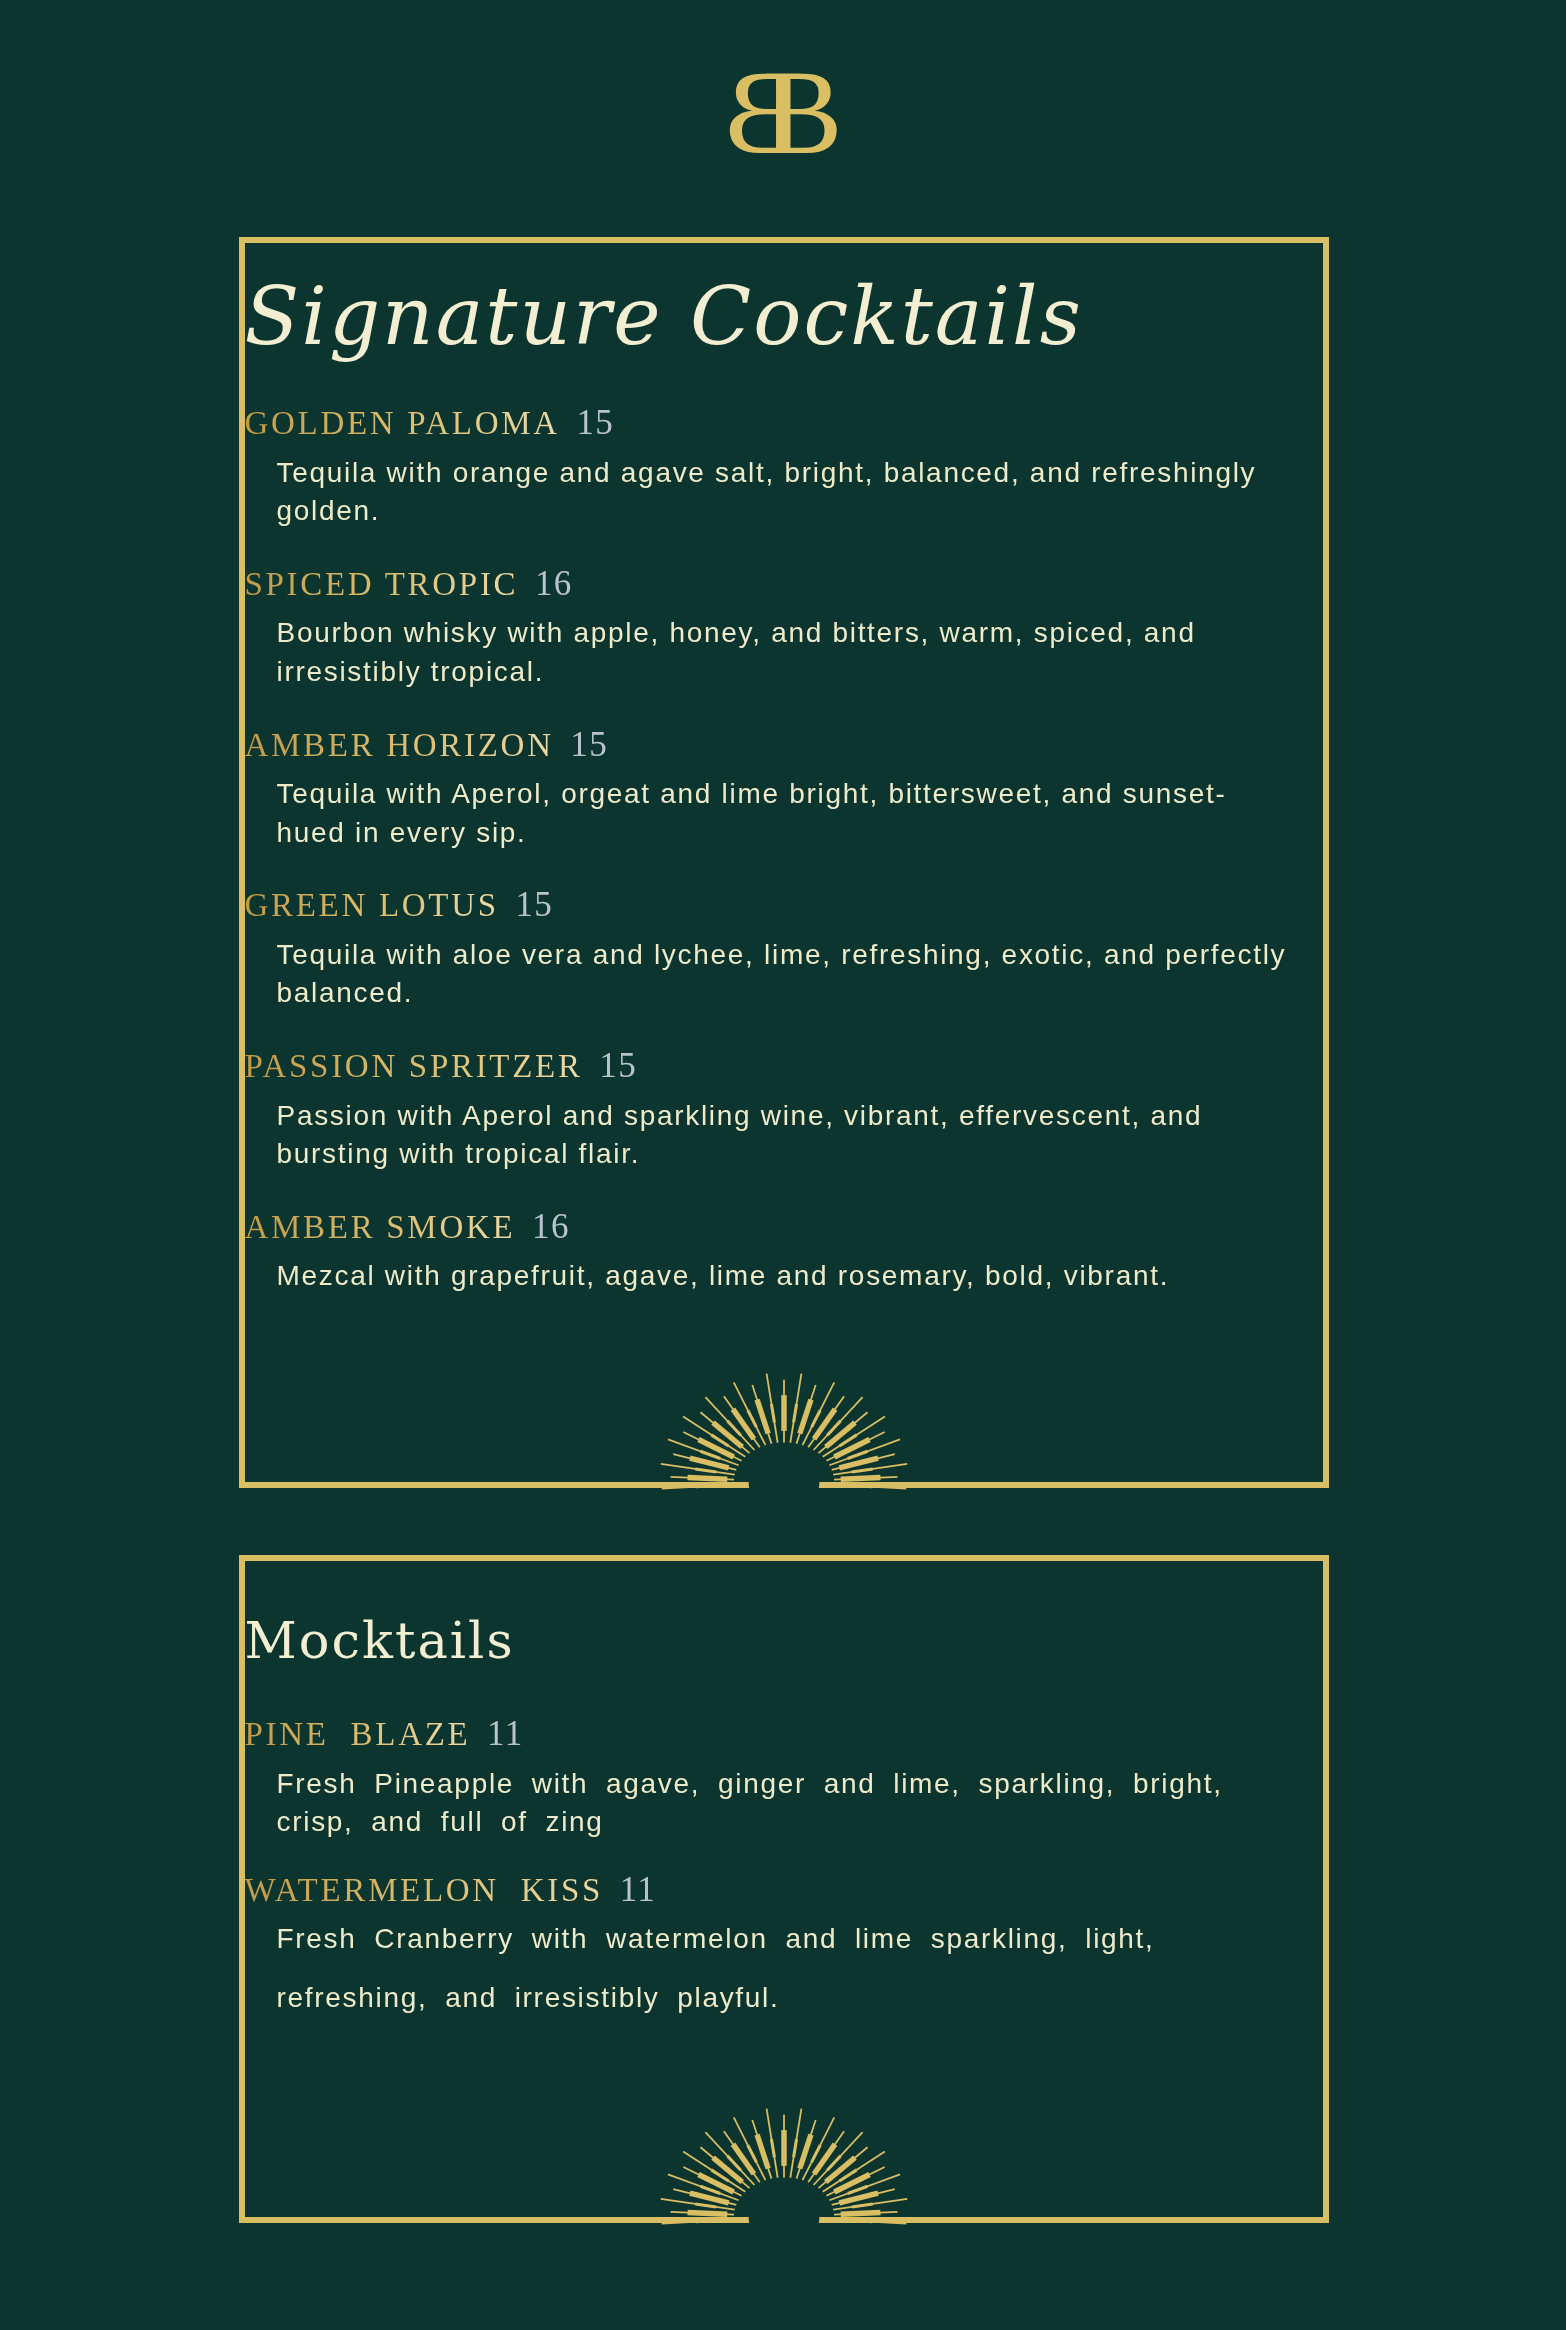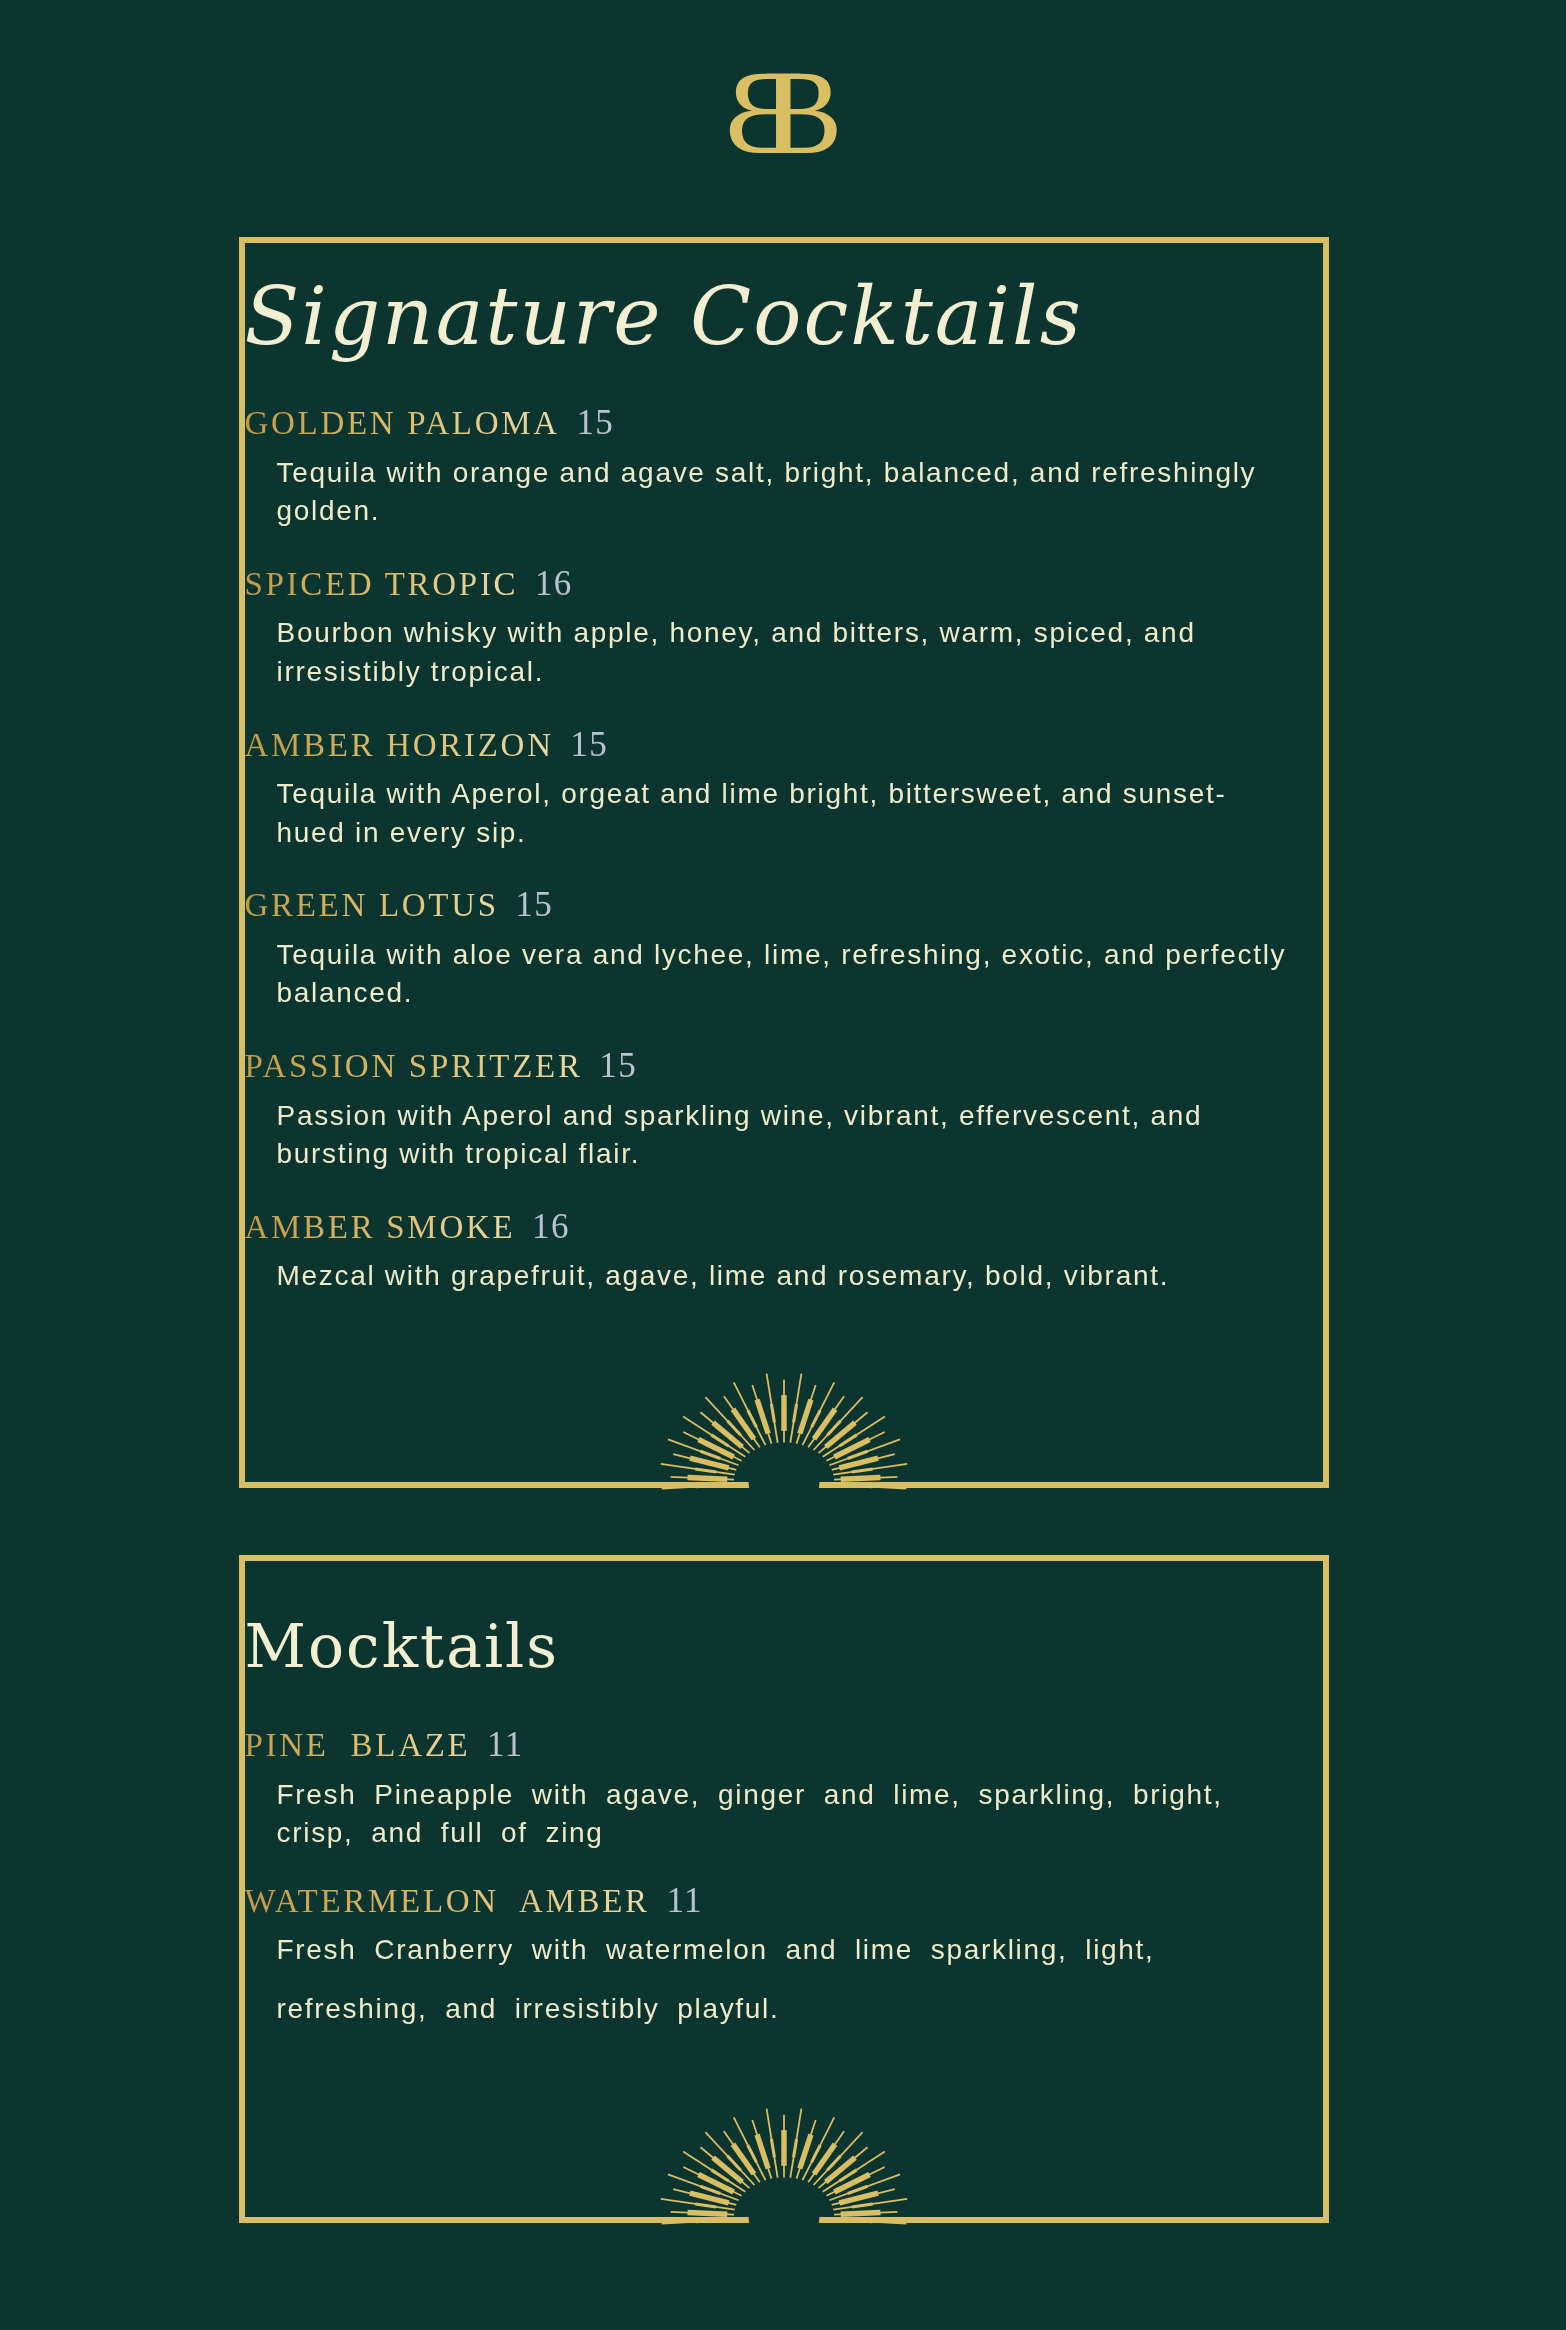--- a/index.html
+++ b/index.html
@@ -37,21 +37,21 @@
   .box.mock{margin-top:67px;height:668px;}
   
   .title{
     font-family:"DejaVu Serif",serif;
     font-weight:400;
     color:#f2eed2;
     letter-spacing:2px;
     margin:0;
   }
   .sig .title{font-size:80px;margin:27px 0 41px;font-style:italic;}
-  .mock .title{font-size:60px;margin:50px 0 45px;}
+  .mock .title{font-size:51px;margin:50px 0 45px;}
   
   .item{margin-bottom:34px;}
   .mock .item{margin-bottom:29px;}
   .head{line-height:1.1;}
   .name{
     font-family:"Liberation Serif",serif;
     font-size:33px;
     letter-spacing:2.7px;
     color:#dcbd6d;
     vertical-align:middle;
@@ -216,21 +216,21 @@
     <div class="item">
       <div class="head">
         <span class="name">PINE BLAZE</span>
         <span class="price">11</span>
       </div>
       <p class="desc">Fresh Pineapple with agave, ginger and lime, sparkling, bright, crisp, and full of zing</p>
     </div>
 
     <div class="item">
       <div class="head">
-        <span class="name">WATERMELON AMBER</span>
+        <span class="name">WATERMELON KISS</span>
         <span class="price">11</span>
       </div>
       <p class="desc">Fresh Cranberry with watermelon and lime sparkling, light,</p>
       <p class="desc line2">refreshing, and irresistibly playful.</p>
     </div>
 
     <svg class="sunburst" width="286" height="136" viewBox="0 0 420 200" aria-hidden="true">
         <line x1="136.5" y1="192.0" x2="30.1" y2="197.9" stroke="#d9be63" stroke-width="2.6"></line>
         <line x1="111.1" y1="193.4" x2="80.5" y2="195.1" stroke="#d9be63" stroke-width="4.5"></line>
         <line x1="136.5" y1="184.7" x2="43.2" y2="180.6" stroke="#d9be63" stroke-width="2.6"></line>

